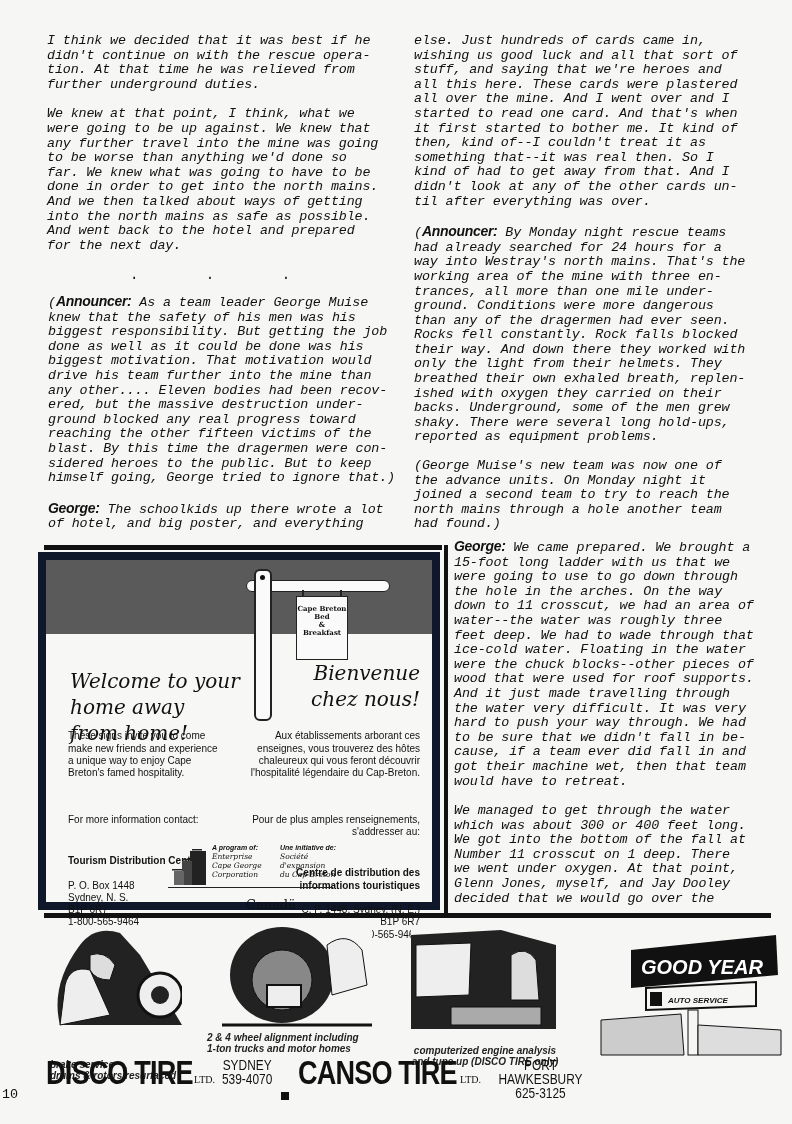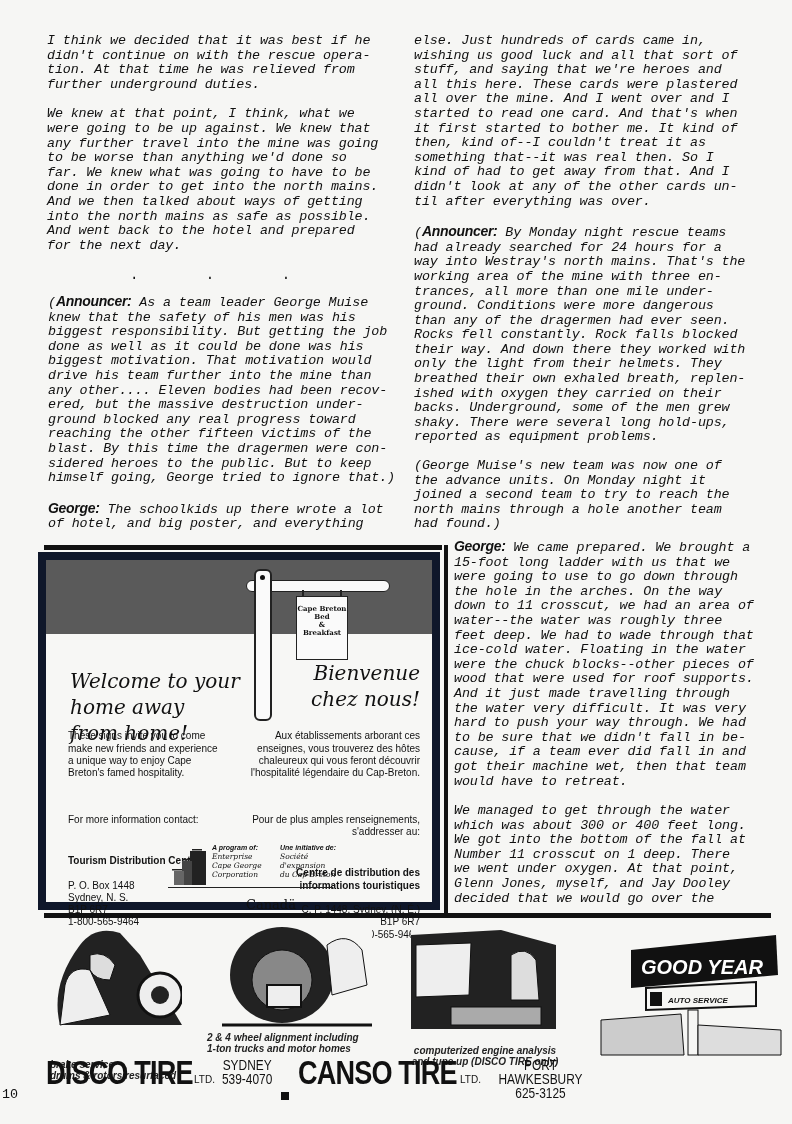--- a/index.html
+++ b/index.html
@@ -34,21 +34,21 @@
   .ad-prog-head { font-family:"Liberation Sans",sans-serif; font-weight:bold; font-size:7px; }
   .ad-prog-rule { position:absolute; left:0; top:44px; width:165px; height:1px; background:#222; }
   .ad-canada { position:absolute; left:184px; top:337px; font-family:"DejaVu Serif",serif; font-size:13px;margin-left:16px; }
 
   .hrule { position:absolute; left:44px; top:913px; width:727px; height:5px; background:#111; }
 
   
   .illus { position:absolute; border:none; }
   .caption { position:absolute; font-family:"Liberation Sans",sans-serif; font-style:italic; font-weight:bold; font-size:10px; line-height:11px; color:#222; white-space:pre-line; }
   .brand { position:absolute; font-family:"Liberation Sans",sans-serif; font-weight:bold; font-size:33px; letter-spacing:-1px; transform:scaleX(0.82); transform-origin:left top; line-height:33px; }
-  .ltd { position:absolute; font-family:Liberation Sans, sans-serif; font-size:10px; }
+  .ltd { position:absolute; font-family:Liberation Serif, serif; font-size:10px; }
   .loc { position:absolute; font-family:"Liberation Sans",sans-serif; font-size:14px; line-height:14px; text-align:center; transform:scaleX(0.85); transform-origin:left top; }
   .bullet { position:absolute; left:281px; top:1092px; width:8px; height:8px; background:#111; }
   .pagenum { position:absolute; left:2px; top:1088px; }
 </style>
 </head>
 <body>
 
 <div class="col mono" style="left:47px; top:34px; width:360px;">
   <p class="para">I think we decided that it was best if he
 didn't continue on with the rescue opera-

